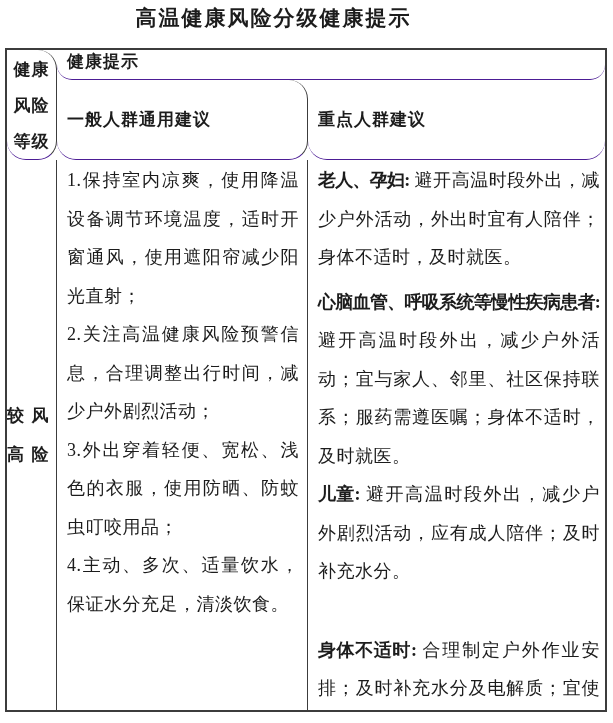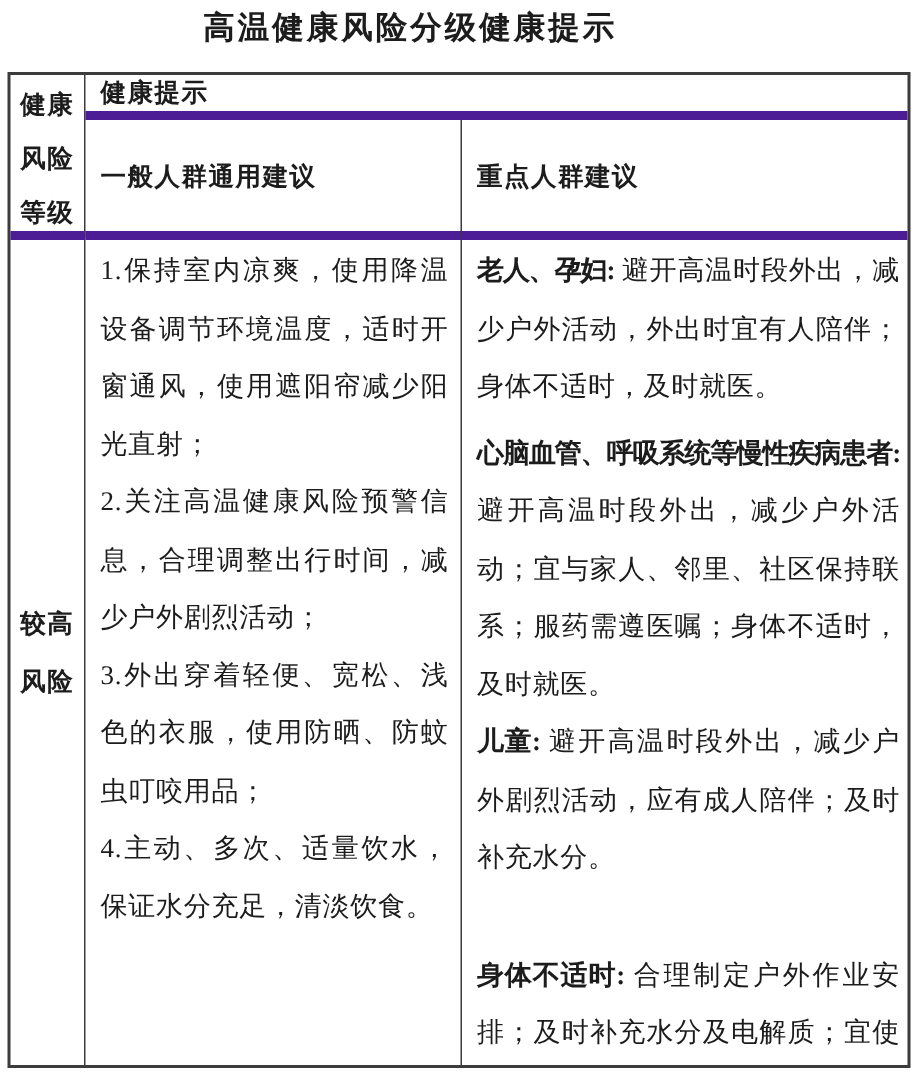--- a/index.html
+++ b/index.html
@@ -25,21 +25,21 @@
     left: 5px; top: 48px;
     width: 602px; height: 664px;
     border: 2px solid #3c3c3c;
     display: grid;
     grid-template-columns: 50px 251px 1fr;
     grid-template-rows: 30px 80px 1fr;
     background: #ffffff;
   }
   .cell { overflow: hidden; }
   .b-r { border-right: 1px solid #3c3c3c; }
-  .b-b { border-bottom: 6px solid #4c1d95; }
+  .b-b { border-bottom: 1px solid #4c1d95; border-radius: 19px; }
 
   
   .hdr { font-size: 17px; font-weight: 600; letter-spacing: 1px; }
 
   .cell-risk-level-header {
     grid-column: 1; grid-row: 1 / 3;
     padding-top: 2px;
     text-align: center;
     line-height: 36px;
   }
@@ -53,22 +53,22 @@
     display: flex; align-items: center;
     padding-left: 10px;
   }
   .cell-key-groups-header {
     grid-column: 3; grid-row: 2;
     display: flex; align-items: center;
     padding-left: 10px;
   }
   .cell-risk-level {
     grid-column: 1; grid-row: 3;
-    display: flex; flex-direction: column;
-    align-items: center; justify-content: center;
+    display: flex; flex-direction: row;
+    align-items: center; 
     line-height: 39px;
   }
   
   .bodycell {
     font-family: "Liberation Serif", "DejaVu Serif", serif;
     font-size: 18px;
     line-height: 38.5px;
     text-align: justify;
   }
   .cell-general-advice {

